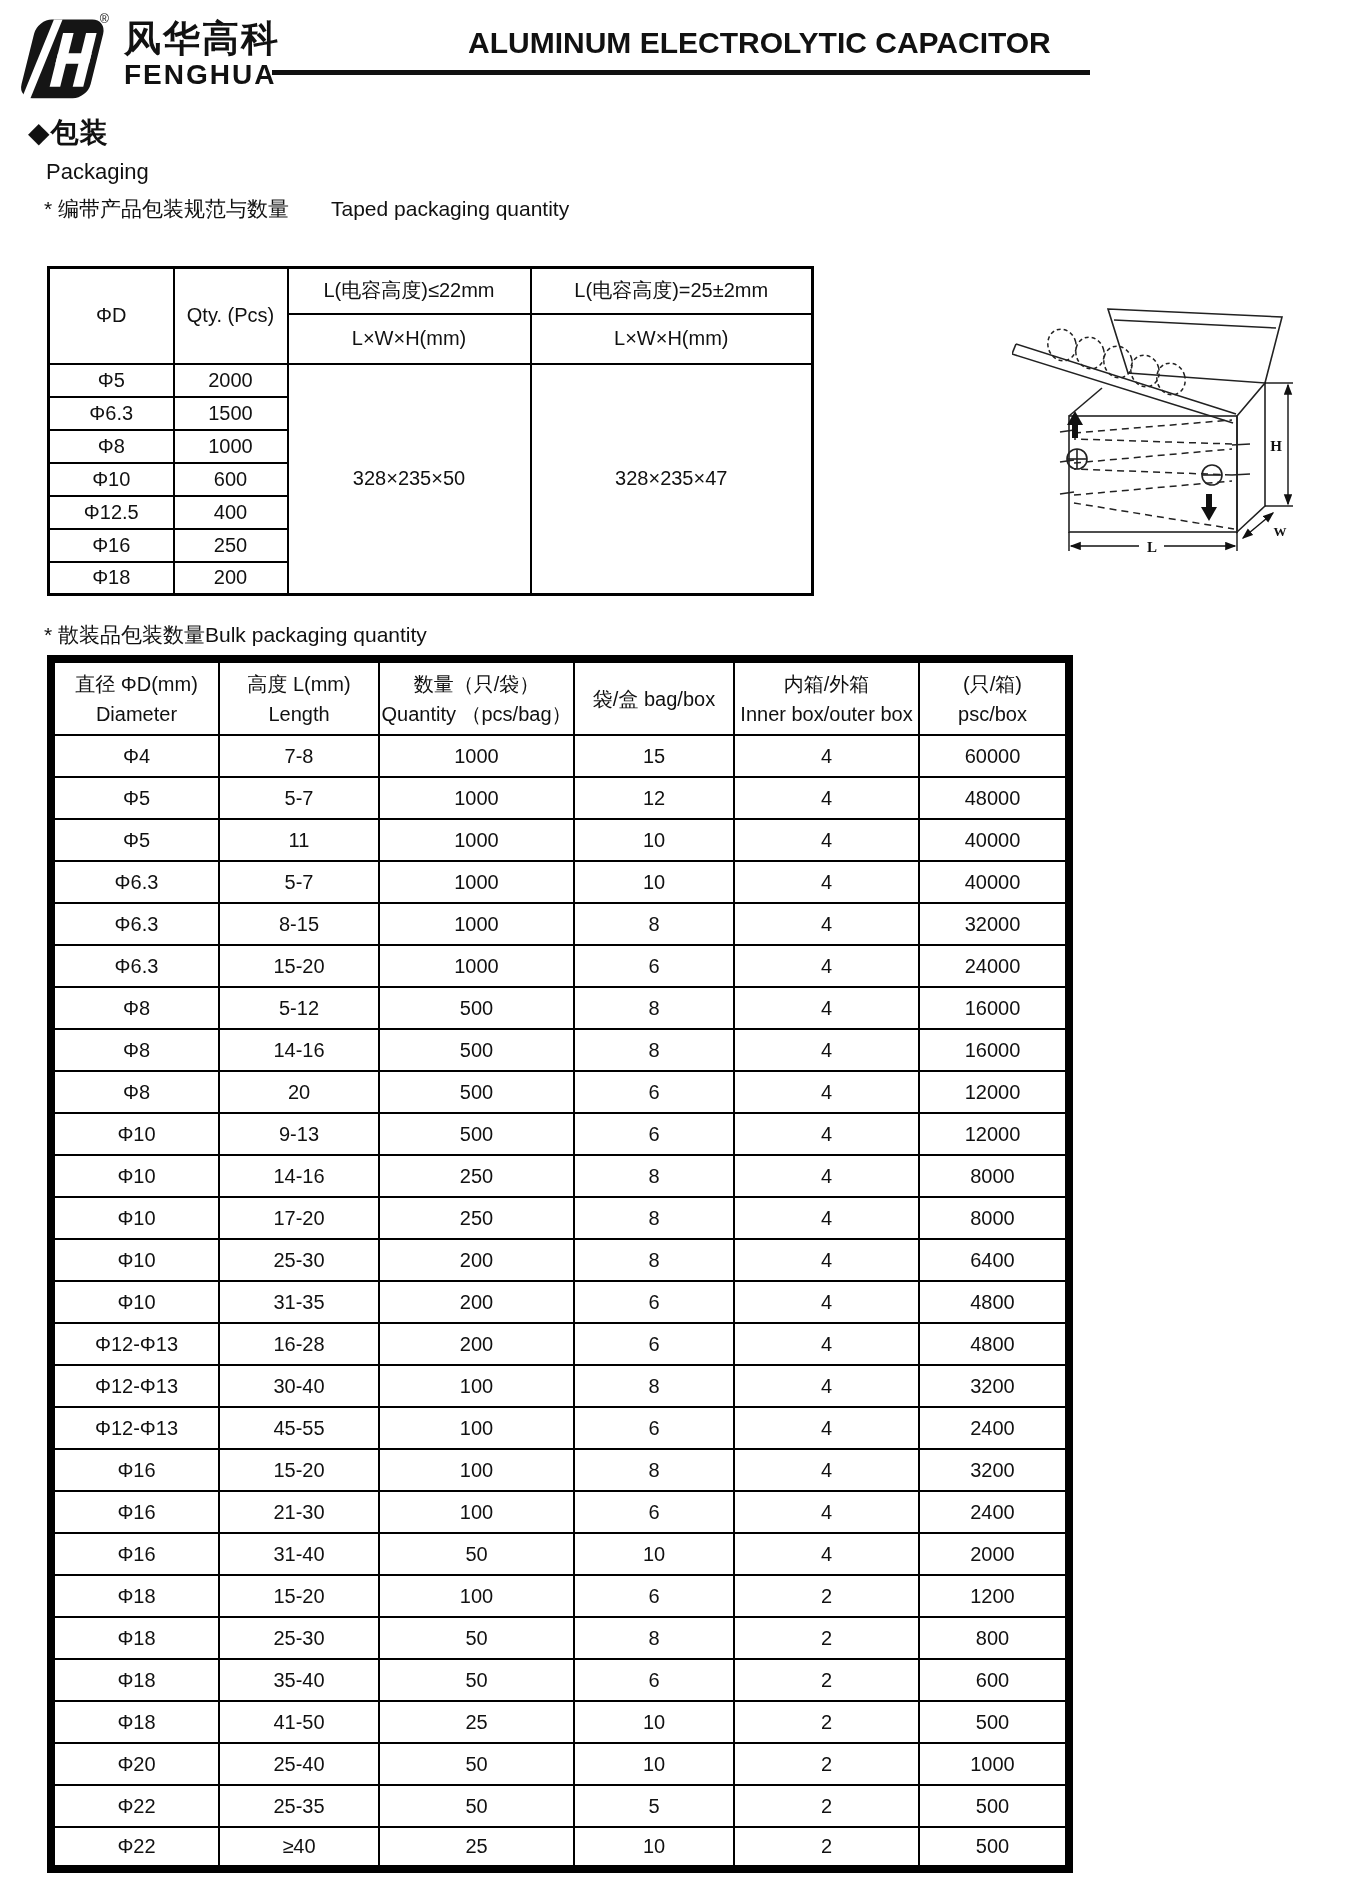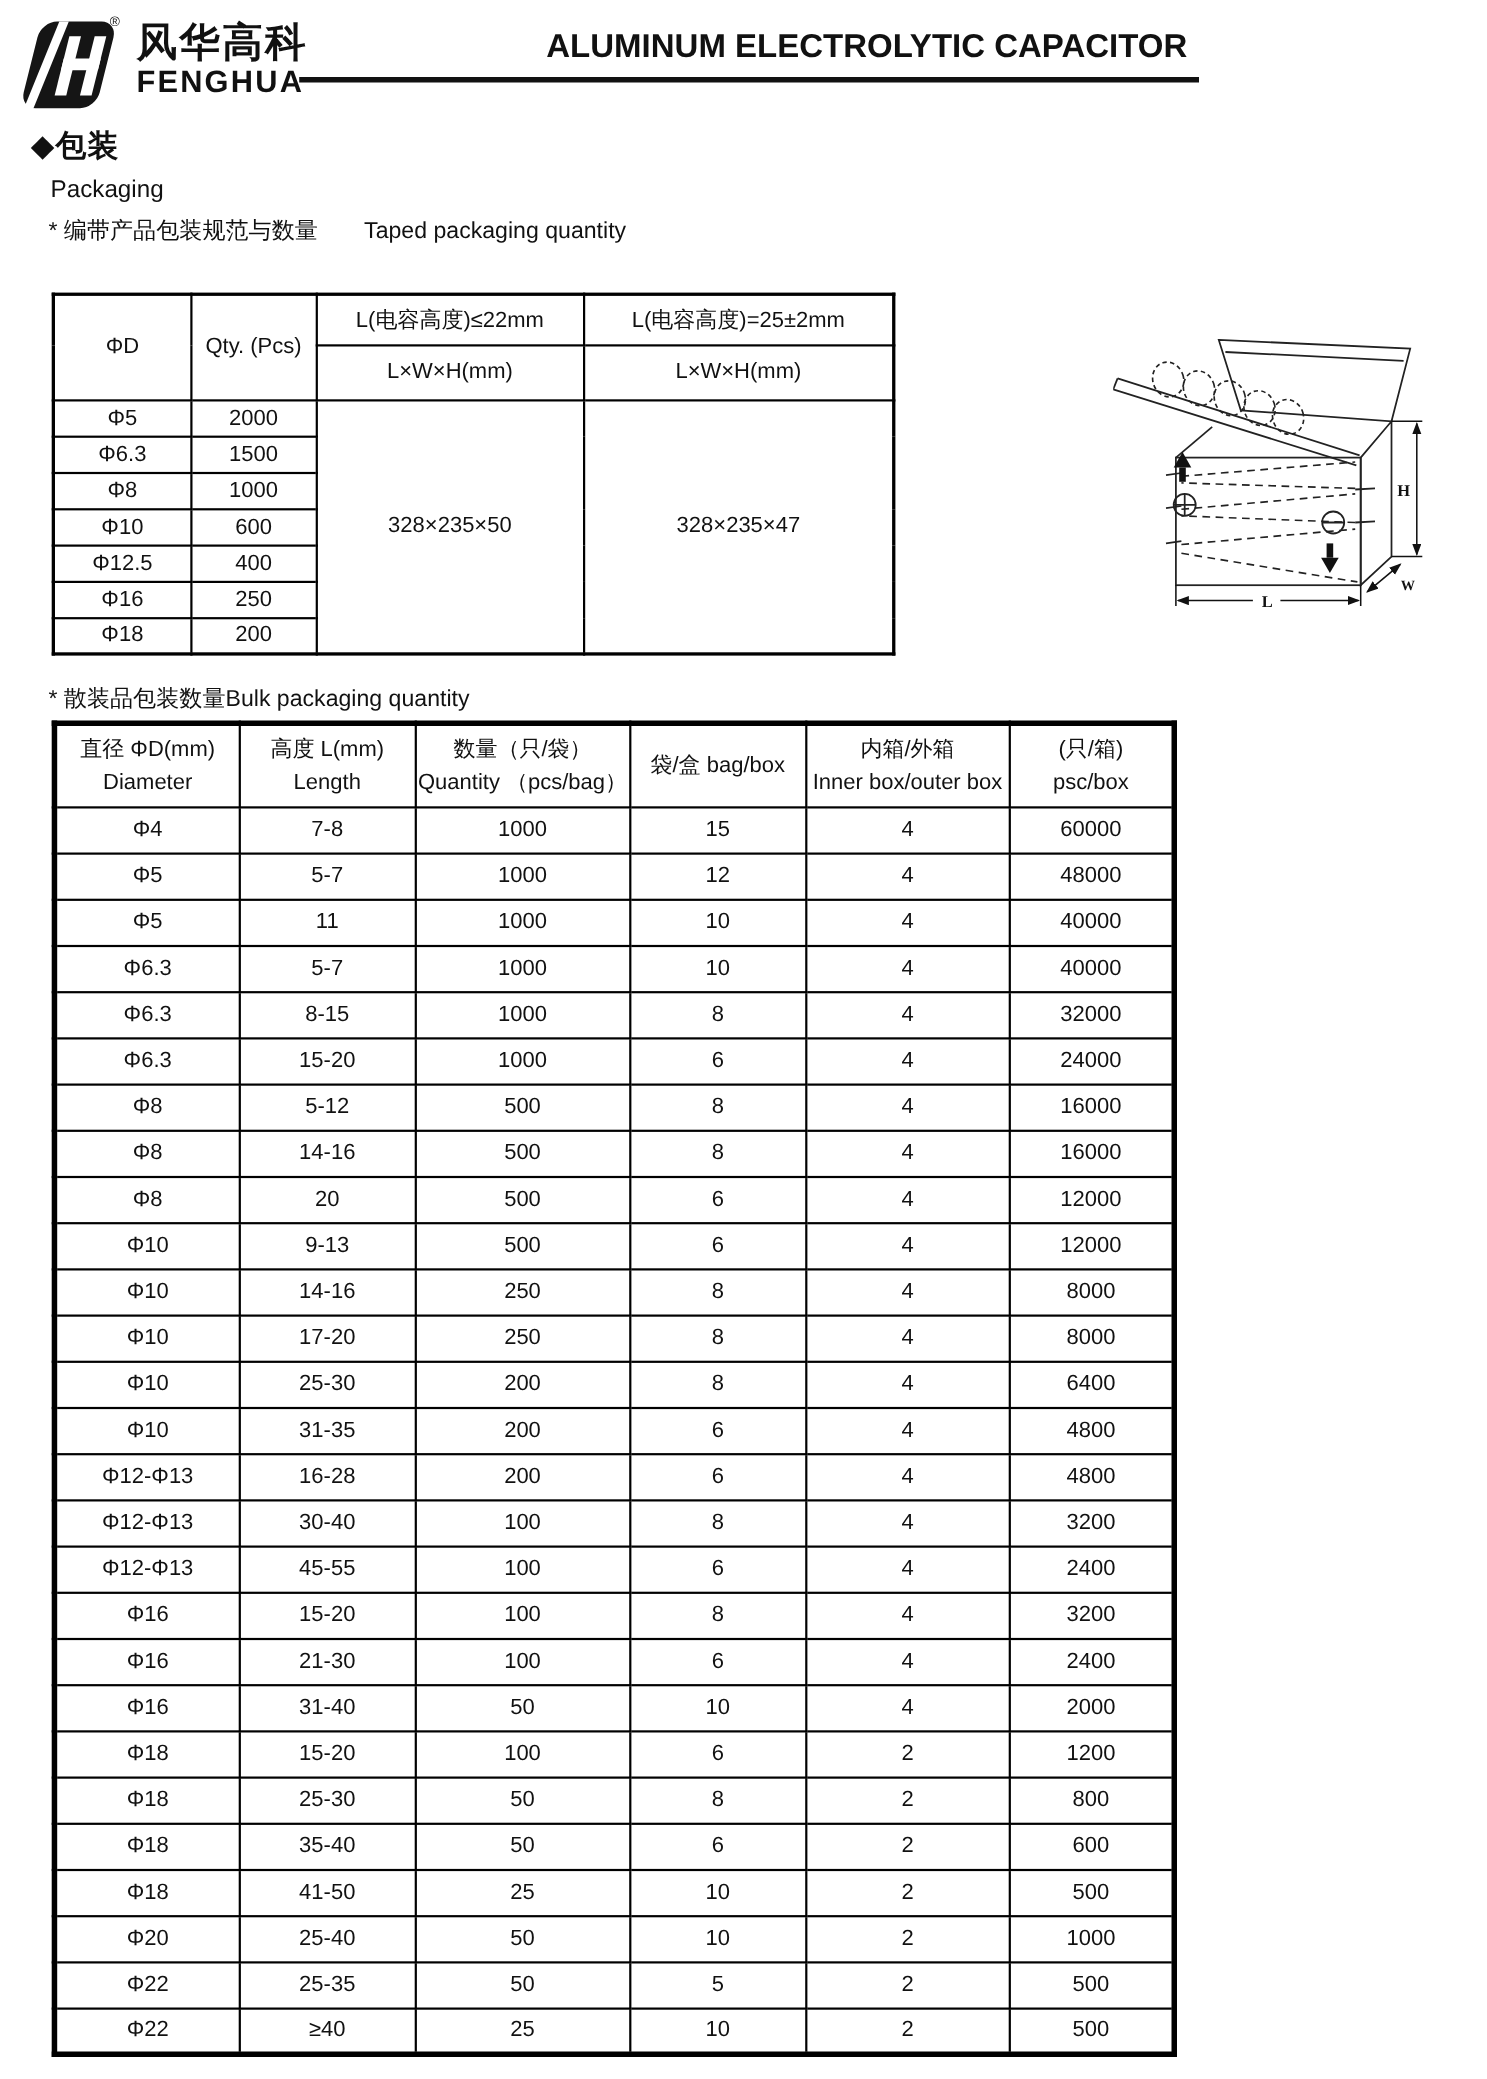--- a/index.html
+++ b/index.html
@@ -10,40 +10,40 @@
     font-family:"Liberation Sans","DejaVu Sans",sans-serif;
     overflow:hidden;
   }
   
   .logo { position:absolute; left:16px; top:10px; display:flex; gap:12px; align-items:flex-start; }
   .logo-mark { width:96px; height:96px; }
   .logo-text { padding-top:10px; }
   .logo-cn { font-size:37px; font-weight:700; letter-spacing:2px; line-height:1.05; }
   .logo-en { font-size:28px; font-weight:700; letter-spacing:2px; line-height:1.15; }
   .hdr-title {
-    position:absolute; left:468px; top:26px; width:640px; text-align:center;
+    position:absolute; left:468px; top:26px; width:640px; text-align:left;
     font-size:30px; font-weight:700; white-space:nowrap;
   }
   .hdr-rule { position:absolute; left:272px; top:70px; width:818px; height:5px; background:#111; }
   
   .sec-cn { position:absolute; left:28px; top:114px; font-size:28px; font-weight:700; letter-spacing:1px; }
   .sec-en { position:absolute; left:46px; top:159px; font-size:22px; }
   .h-taped { position:absolute; left:44px; top:195px; font-size:21px; }
   .h-taped .cn { margin-right:42px;text-align:center; }
   .h-bulk { position:absolute; left:44px; top:621px; font-size:21px; }
   .h-bulk .cn { }
   
   table { border-collapse:collapse; background:#fff; table-layout:fixed; }
   th, td { border:2px solid #000; text-align:center; vertical-align:middle; font-weight:400; padding:0; }
   .t1 { position:absolute; left:47px; top:266px; border:3px solid #000; }
   .t1 th, .t1 td { font-size:20px; }
   .t1 .hr1 th { height:46px; }
   .t1 .hr2 th { height:50px;margin-top:22px; }
   .t1 tbody td { height:33px; }
-  .t2 { position:absolute; left:47px; top:655px; border:5px solid #000000; }
+  .t2 { position:absolute; left:47px; top:655px; border:8px solid #000000; }
   .t2 th { height:76px; font-size:20px; line-height:1.5; }
   .t2 td { height:42px; font-size:20px; }
   
   .diagram { position:absolute; left:1012px; top:286px; width:288px; height:272px; }
   .diagram .ln { stroke:#222; stroke-width:1.6; fill:none; }
   .diagram .dash { stroke:#222; stroke-width:1.5; fill:none; stroke-dasharray:7 5; }
   .diagram .capln { stroke:#222; stroke-width:1.5; fill:none; stroke-dasharray:4 3; }
   .diagram .dim { stroke:#111; stroke-width:1.4; fill:none; }
   .diagram .blk { fill:#111; stroke:none; }
   .diagram text { font-family:"Liberation Serif","DejaVu Serif",serif; font-weight:700; fill:#111; }

